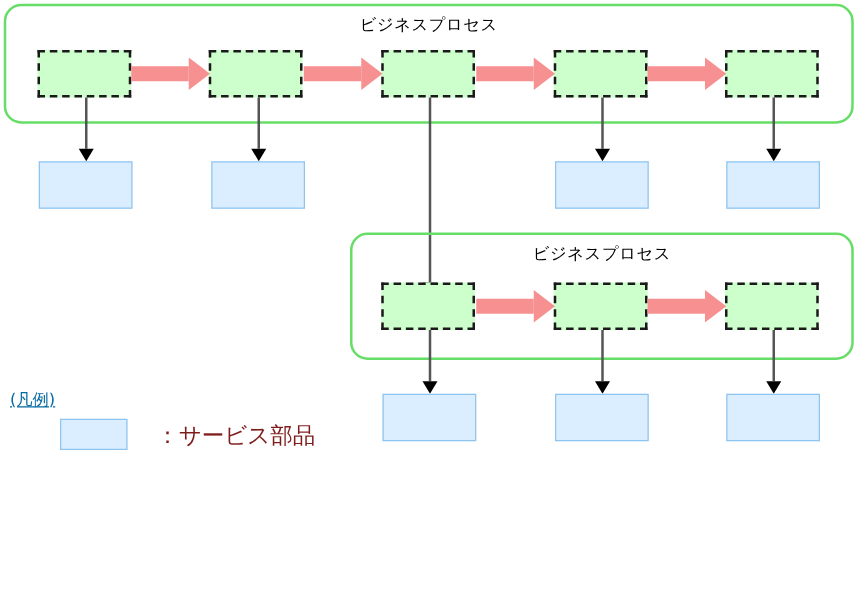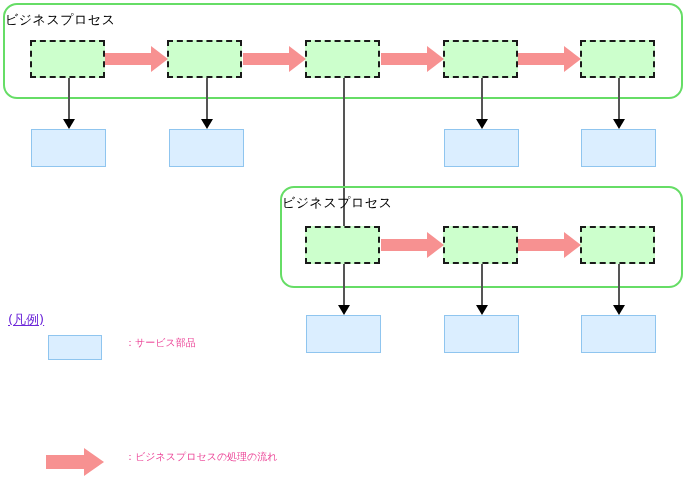--- a/index.html
+++ b/index.html
@@ -23,20 +23,21 @@
     border: 2px solid #66dd66;
     border-radius: 14px;
     background: transparent;
     box-sizing: border-box;
   }
   .bp-group-title {
     position: absolute;
     left: 0;
     right: 0;
     top: 6px;
+    text-align: center;
     font-size: 13px;
     color: #000000;
     letter-spacing: 0.5px;
     white-space: nowrap;
   }
   
   .proc-box {
     position: absolute;
     background: #ccffcc;
     border: 2px dashed #1a1a1a;
@@ -89,21 +90,21 @@
     width: 0;
     height: 0;
     border-top: 13px solid transparent;
     border-bottom: 13px solid transparent;
     border-left: 17px solid #f79191;
   }
   
   .legend-title {
     position: absolute;
     font-size: 13px;
-    color: #6d28d9;
+    color: #0369a1;
     white-space: nowrap;
     text-decoration: underline;
   }
   .legend-row {
     position: absolute;
     left: 0;
     width: 688px;
     height: 30px;
   }
   .legend-swatch-blue {
@@ -173,22 +174,22 @@
     width: 0;
     height: 0;
     border-top: 14px solid transparent;
     border-bottom: 14px solid transparent;
     border-left: 20px solid #f79191;
   }
   .legend-label {
     position: absolute;
     left: 125px;
     top: 4px;
-    font-size: 10px;
-    color: #ec4899;
+    font-size: 18px;
+    color: #7f1d1d;
     white-space: nowrap;
   }
 </style>
 </head>
 <body>
 
 <div id="canvas">
 
   <div class="bp-group" style="left:3px; top:3px; width:680px; height:96px;">
     <div class="bp-group-title">ビジネスプロセス</div>
@@ -280,21 +281,14 @@
 
   <div class="legend-title" style="left:8px; top:311px;">(凡例)</div>
 
   <div class="legend-row" style="top:332px;">
     <div class="legend-swatch-blue"></div>
     <div class="legend-label">：サービス部品</div>
   </div>
 
 
 
-  <div class="legend-row" style="top:446px;">
-    <div class="legend-thick-arrow">
-      <div class="body"></div>
-      <div class="tip"></div>
-    </div>
-    <div class="legend-label">：ビジネスプロセスの処理の流れ</div>
-  </div>
 
 </div>
 
 </body></html>

